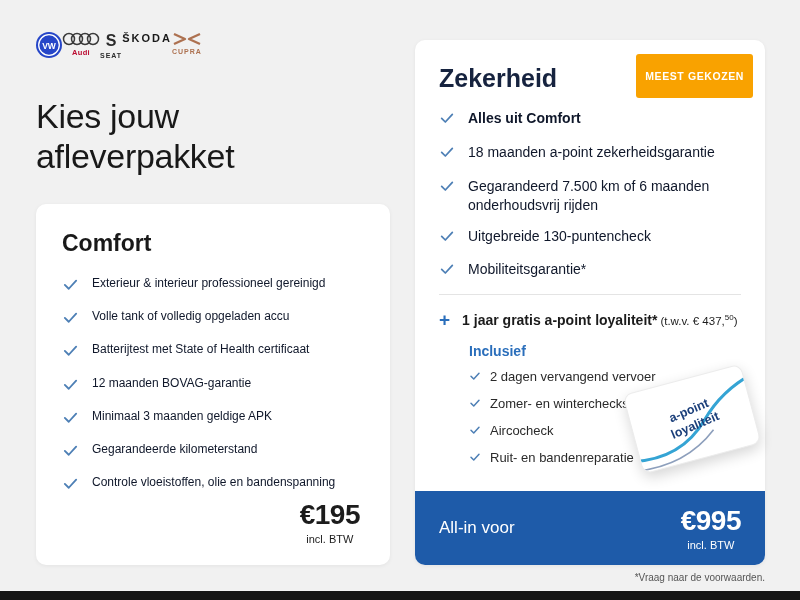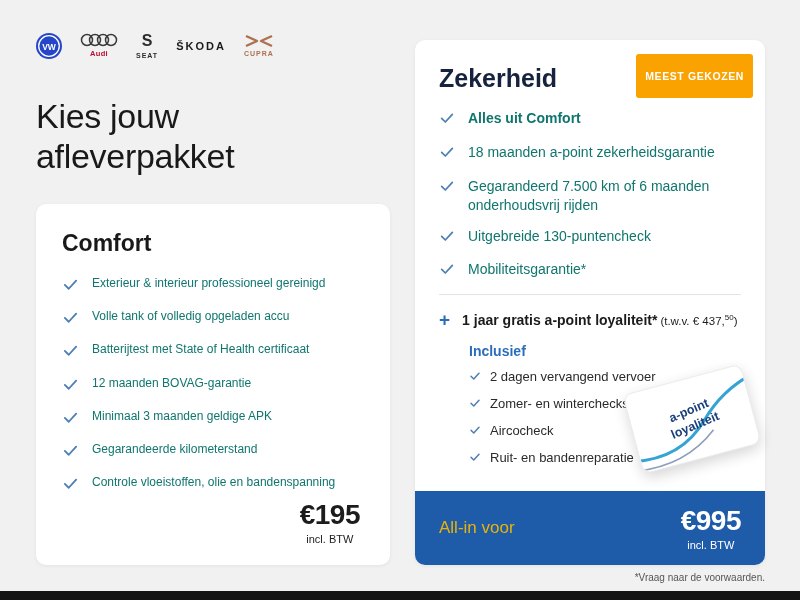--- a/index.html
+++ b/index.html
@@ -4,21 +4,21 @@
 <style>
   * { box-sizing: border-box; margin: 0; padding: 0; }
   body { background: #ddd; font-family: "Liberation Sans", sans-serif; }
   .screen {
     position: relative; width: 800px; height: 600px;
     background: var(--bg, #f1f1f1); overflow: hidden;
     color: var(--text, #1b1b1b); font-family: "Liberation Sans", sans-serif;
   }
 
   
-  .brands { position: absolute; left: 36px; top: 32px; display: flex; align-items: center; gap: 18px; }
+  .brands { position: absolute; left: 36px; top: 32px; display: flex; }
   .brand { display: flex; flex-direction: column; align-items: center; gap: 2px; }
   .brand-label { font-size: 7px; font-weight: bold; letter-spacing: 1px; color: #2b2b2b; }
   .audi-label { color: var(--audi-red, #bb0a30); font-size: 7.5px; letter-spacing: 0.3px; }
   .skoda-label { font-size: 11px; font-weight: bold; letter-spacing: 2px; color: #1a1a1a; }
   .cupra-label { color: var(--copper, #ad7150); }
 
   
   .page-title {
     position: absolute; left: 36px; top: 96px; width: 320px;
     font-size: 34px; font-weight: 400; line-height: 1.18; color: #191919; letter-spacing: -0.3px;
@@ -29,21 +29,21 @@
   .comfort-card { left: 36px; top: 204px; width: 354px; height: 361px; padding: 26px; }
   .zeker-card  { left: 415px; top: 40px; width: 350px; height: 525px; padding: 24px 24px 0; }
   .card-title { font-size: 23px; font-weight: bold; color: #191919; margin-bottom: 18px; }
   .zeker-card .card-title { font-size: 25px; color: var(--navy, #16233f); margin-bottom: 16px; }
 
   .features { list-style: none; }
   .feature { display: flex; gap: 13px; margin-bottom: 11px; font-size: 12px; line-height: 1.35; }
   .zeker-card .feature { font-size: 14px; margin-bottom: 12px; }
   .feature .check { flex: 0 0 auto; margin-top: 1px; }
   .check-svg path { stroke: var(--check, #4d7fb5); }
-  .feature-text { color: #0f766e; }
+  .feature-text { color: #0f172a; }
   .feature.bold .feature-text { font-weight: bold; }
 
   .comfort-price { position: absolute; right: 30px; bottom: 20px; text-align: center; }
   .price-big { font-size: 28px; font-weight: bold; color: #1c1c1c; letter-spacing: -0.5px; }
   .price-note { font-size: 11px; color: #1c1c1c; margin-top: 2px; }
 
   .badge {
     position: absolute; top: 14px; right: 12px;
     background: var(--orange, #f9a200); color: #fff;
     font-size: 10.5px; font-weight: bold; letter-spacing: 0.6px;
@@ -76,21 +76,21 @@
     position: relative; z-index: 2; text-align: center;
     font-size: 12.5px; font-weight: bold; color: #1b3f7a; line-height: 1.25;
     transform: rotate(-8deg);
   }
 
   .card-footer {
     position: absolute; left: 0; bottom: 0; width: 100%; height: 74px;
     background: var(--footer-blue, #1e5ba9); border-radius: 0 0 10px 10px;
     display: flex; align-items: center; justify-content: space-between; padding: 0 24px;
   }
-  .allin-label { color: #eab308; font-size: 17px; }
+  .allin-label { color: #ffffff; font-size: 17px; }
   .allin-price { text-align: center; }
   .allin-price .price-big, .allin-price .price-note { color: #fff; }
 
   .footnote { position: absolute; right: 35px; top: 572px; font-size: 10px; color: #555; }
   .bottom-bar { position: absolute; left: 0; bottom: 0; width: 100%; height: 9px; background: #141414; }
 </style>
 </head>
 <body>
 
 <div class="screen">

